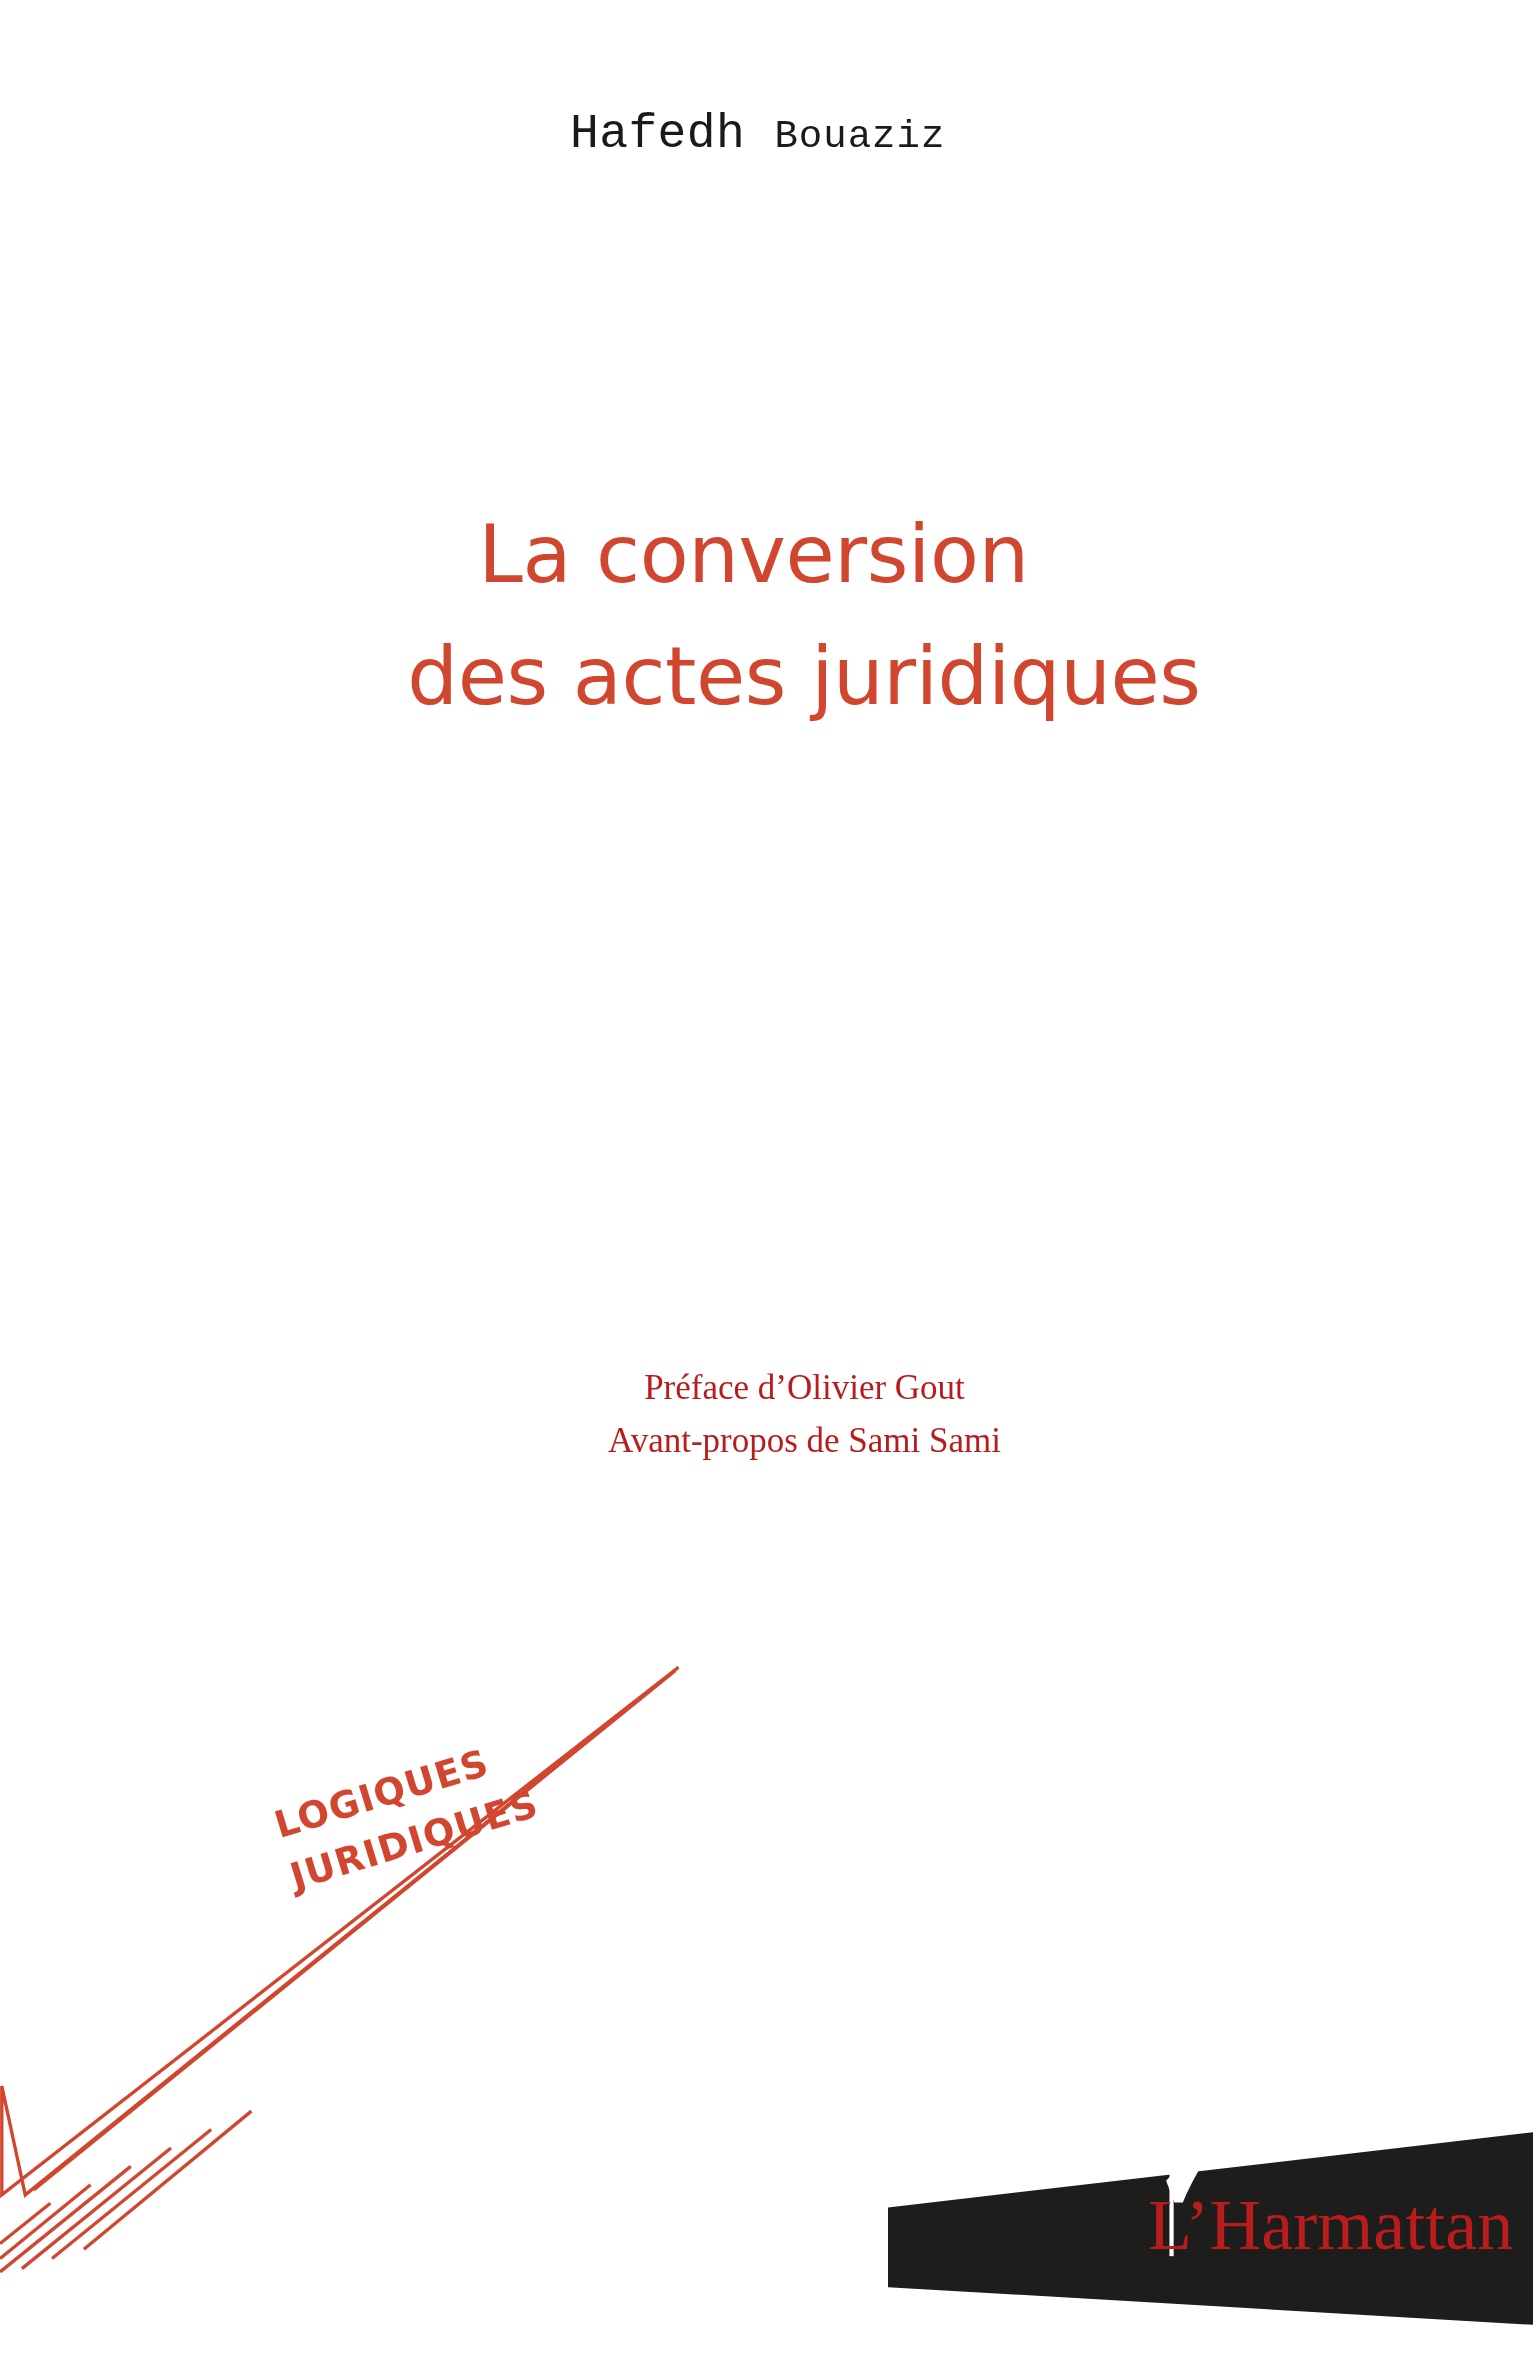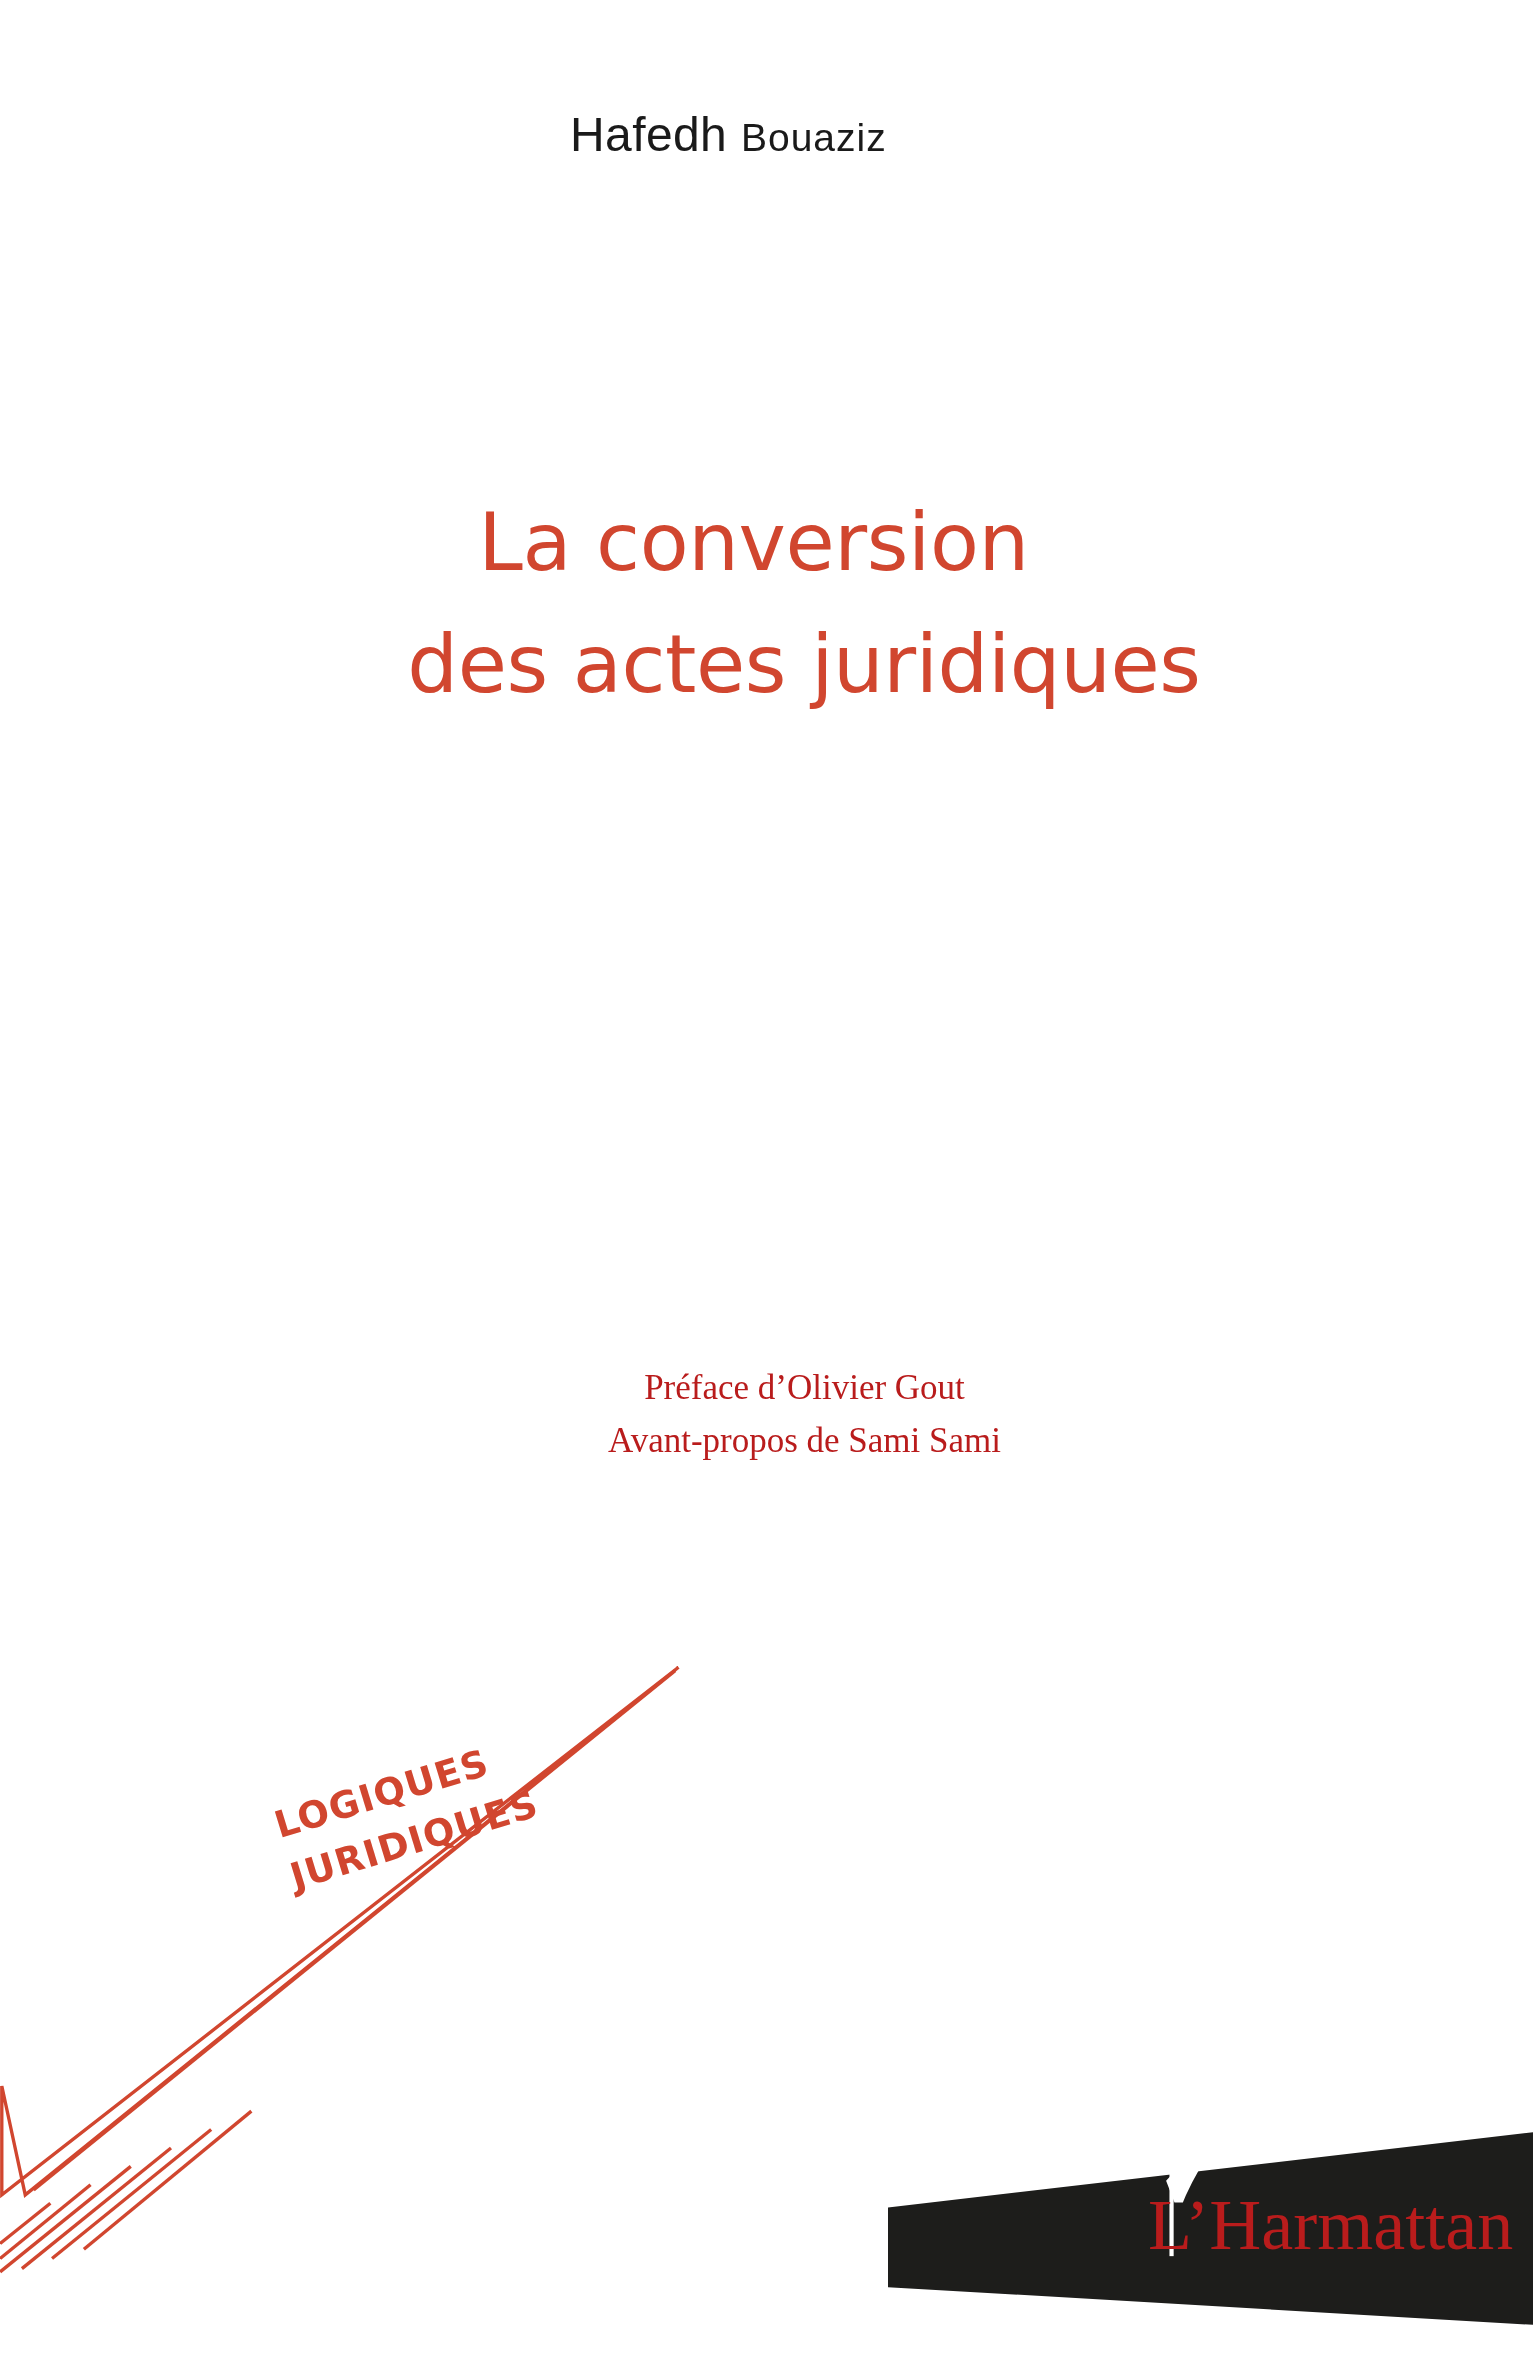--- a/index.html
+++ b/index.html
@@ -16,21 +16,21 @@
     height: 2377px;
     background: #ffffff;
     overflow: hidden;
   }
 
   
   .author {
     position: absolute;
     left: 570px;
     top: 107px;
-    font-family: Liberation Sans, sans-serif;
+    font-family: Liberation Mono, monospace;
     font-size: 48px;
     color: #1a1a1a;
     letter-spacing: 0.4px;
     white-space: nowrap;
   }
   .author .small-caps {
     font-size: 39px;
     letter-spacing: 1px;
   }
 
@@ -42,21 +42,21 @@
     width: 1106px;
   }
   .title-line {
     font-family: "DejaVu Sans", sans-serif;
     font-weight: 400;
     color: #d1462f;
     font-size: 80px;
     line-height: 1.22;
     letter-spacing: -0.4px;
   }
-  .title-line.l1 { text-align: center; padding-right: 101px; }
+  .title-line.l1 { text-align: center; padding-right: 101px; margin-top: 12px; }
   .title-line.l2 { text-align: center; margin-top: 24px; }
 
   
   .preface {
     position: absolute;
     left: 352px;
     top: 1361px;
     width: 905px;
     text-align: center;
     font-family: "Liberation Serif", serif;

